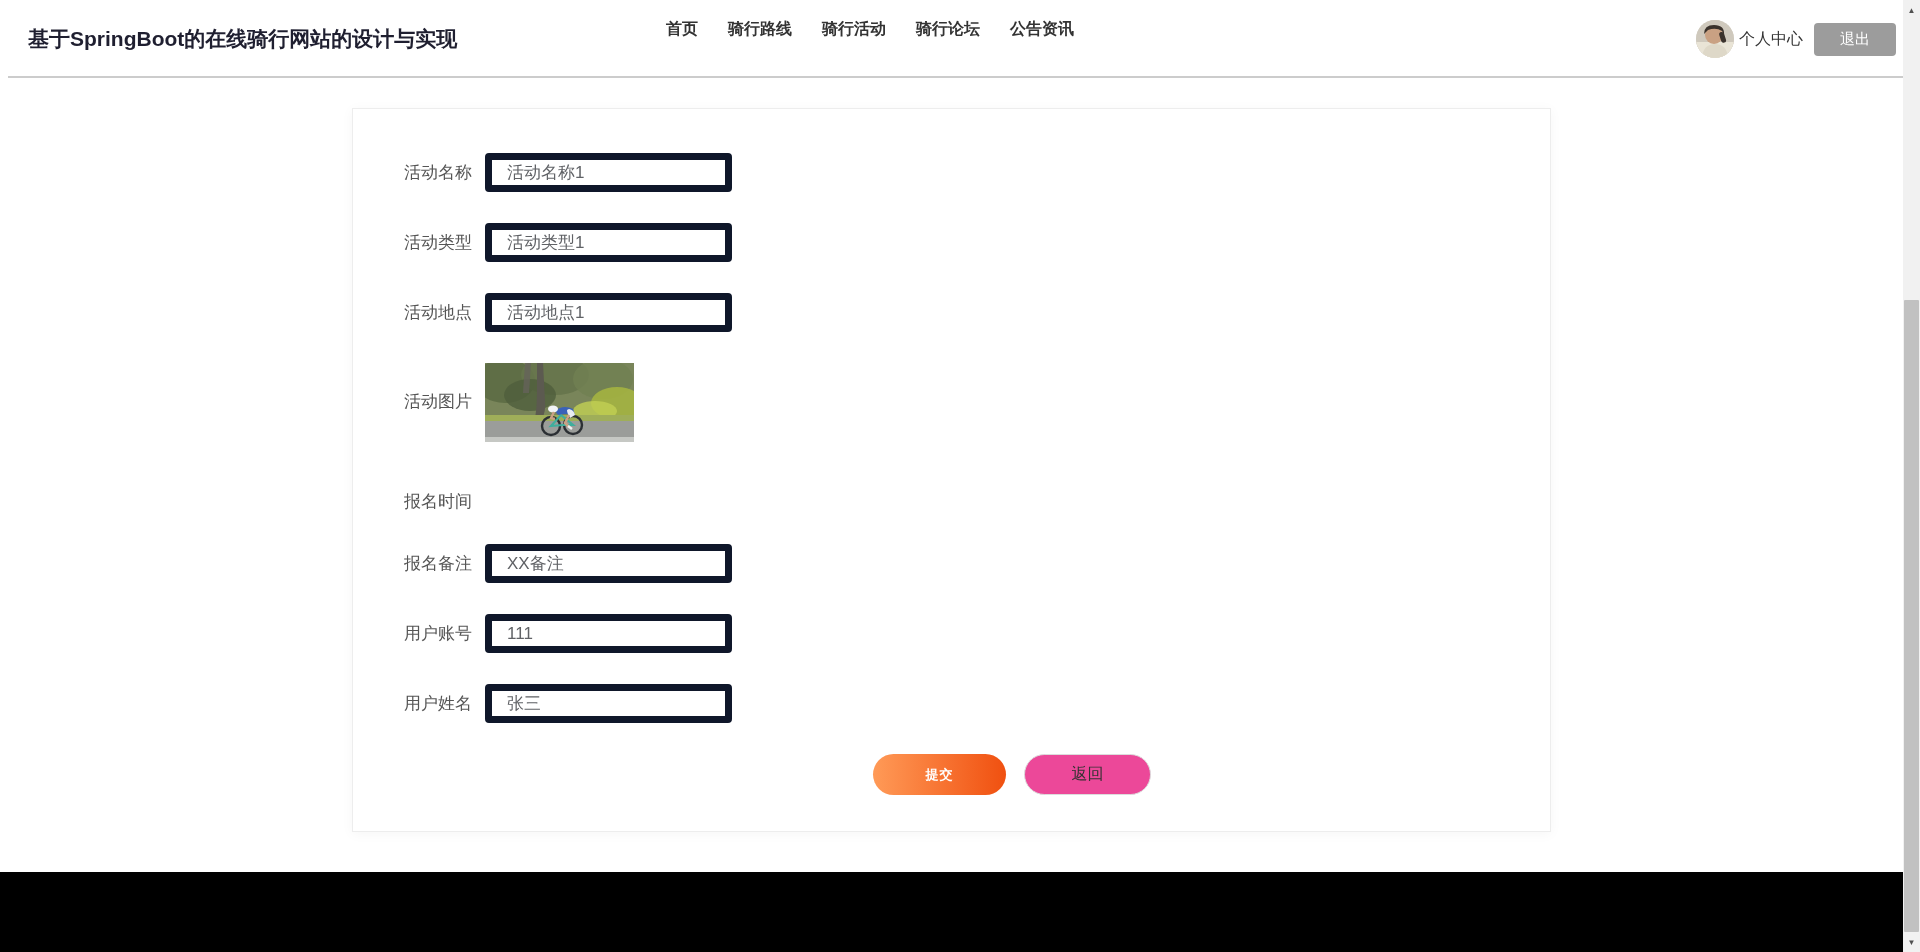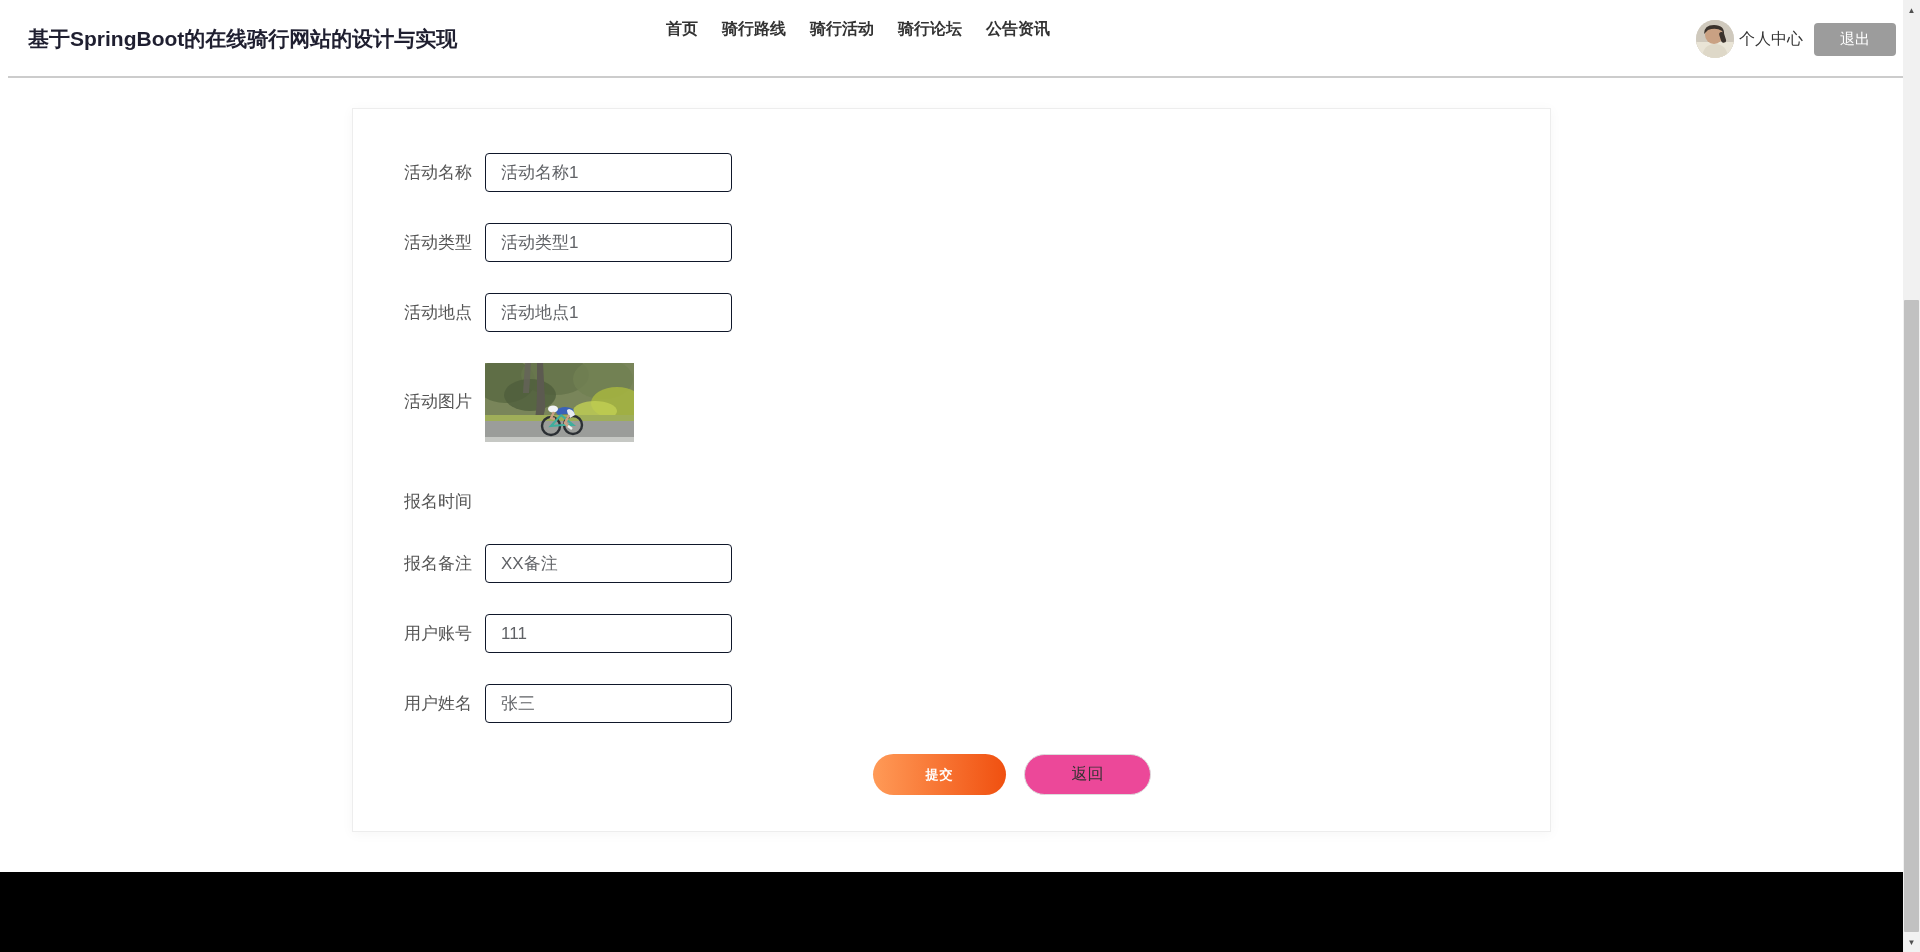--- a/index.html
+++ b/index.html
@@ -5,39 +5,39 @@
   * { margin:0; padding:0; box-sizing:border-box; }
   html,body { width:1920px; height:952px; overflow:hidden; background:#fff;
               font-family:"Liberation Sans","DejaVu Sans",sans-serif; }
   .page { position:relative; width:1920px; height:952px; background:#fff; }
 
   
   .header { position:absolute; left:8px; top:0; width:1920px; height:78px;
             background:#fff; border-bottom:2px solid #cccccc; z-index:5; }
   .app-title { position:absolute; left:20px; top:0; height:78px; line-height:78px;
                font-size:21px; font-weight:700; color:#1f1f30; white-space:nowrap; }
-  .nav { position:absolute; left:658px; top:0; height:58px; display:flex; align-items:center; gap:24px; }
+  .nav { position:absolute; left:658px; top:0; height:58px; display:flex; align-items:center; gap:30px; }
   .nav-item { font-size:16px; font-weight:700; color:#333; cursor:pointer; white-space:nowrap; }
   .user-area { position:absolute; right:32px; top:0; height:78px; display:flex; align-items:center; }
   .avatar { width:38px; height:38px; border-radius:50%; overflow:hidden; flex:0 0 auto;
             background:#d8d2c6; cursor:pointer; }
   .profile-link { margin-left:5px; font-size:16px; color:#333; cursor:pointer; white-space:nowrap; }
   .logout-btn { margin-left:11px; background:#9c9c9c; color:#fff; font-size:15px;
                 border:none; border-radius:4px; padding:7px 26px; cursor:pointer; white-space:nowrap; }
 
   
   .card { position:absolute; left:352px; top:108px; width:1199px; height:724px;
           background:#fff; border:1px solid #ededed; box-shadow:0 2px 12px rgba(0,0,0,0.04);
           padding-top:44px; }
   .form-row { display:flex; align-items:center; margin-bottom:31px; }
   .form-row.image-row { align-items:flex-start; margin-bottom:48px; }
   .form-label { width:132px; padding-right:13px; text-align:right; font-size:17px;
                 color:#555; white-space:nowrap; flex:0 0 auto; }
   .image-row .form-label { line-height:22px; margin-top:28px; }
-  .text-input { width:247px; height:39px; border:1px solid #0f172a; border-radius:4px;
+  .text-input { width:247px; height:39px; border:7px solid #0f172a; border-radius:4px;
                 padding:0 15px; font-size:17px; color:#606266; background:#fff; outline:none;
                 font-family:"Liberation Sans","DejaVu Sans",sans-serif; }
   .datetime-wrap { position:relative; width:247px; }
   .datetime-wrap .text-input { width:247px; padding-left:31px; }
   .clock-icon { position:absolute; left:10px; top:11px; width:16px; height:16px; pointer-events:none; }
   .activity-photo { width:149px; height:79px; display:block; cursor:pointer; }
 
   .btn-row { display:flex; align-items:center; margin-top:24px; margin-left:520px; }
   .submit-btn { width:133px; height:41px; border:none; border-radius:21px; color:#fff;
                 font-size:13px; font-weight:700; letter-spacing:1px; cursor:pointer;

